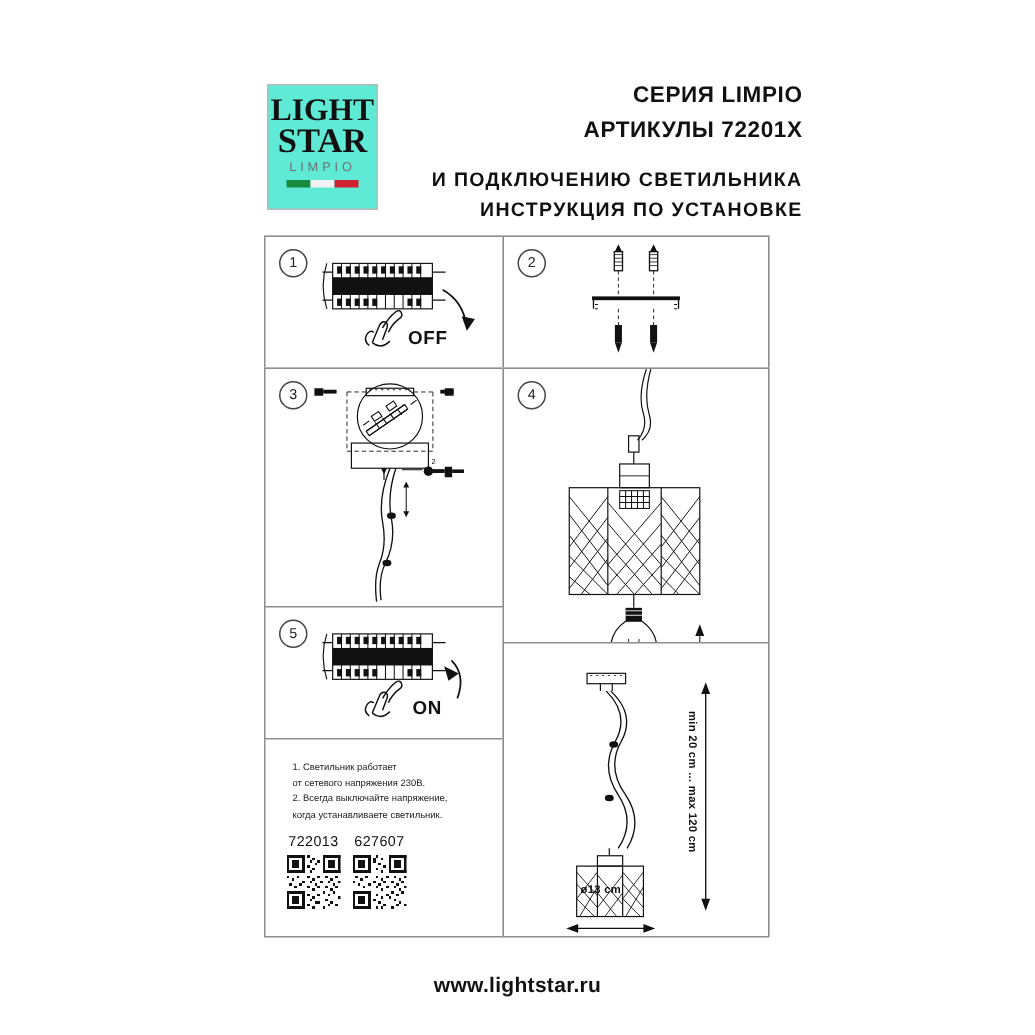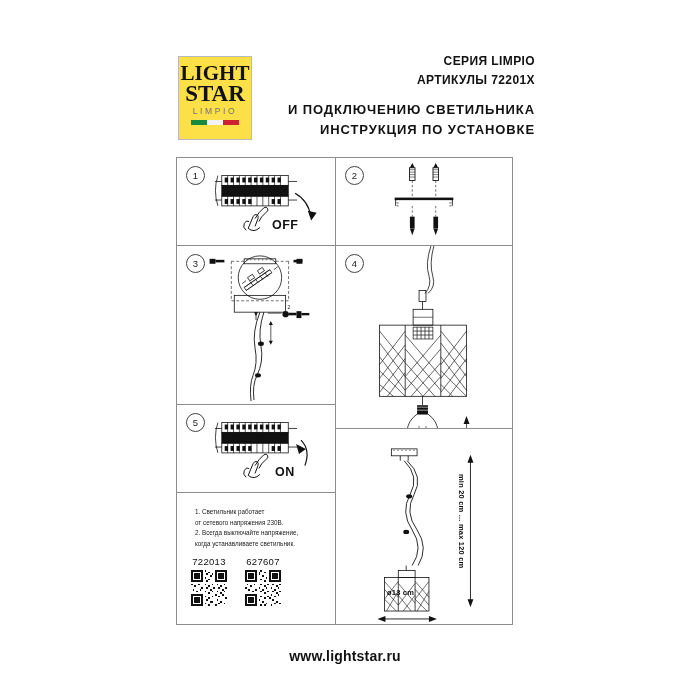--- a/index.html
+++ b/index.html
@@ -9,21 +9,21 @@
     color:#1a1a1a;
     position:relative;
     overflow:hidden;
   }
   .sheet{position:absolute;left:0;top:0;width:690px;height:690px;background:#fff;}
 
   
   .header{position:absolute;left:0;top:22px;width:690px;height:110px;}
   .logo-box{
     position:absolute;left:178px;top:34px;width:74px;height:84px;
-    border:1px solid #b9b9b9;background:#fde047;
+    border:1px solid #b9b9b9;background:#5eead4;
     display:flex;flex-direction:column;align-items:center;justify-content:flex-start;
     box-sizing:border-box;padding-top:7px;
   }
   .logo-word{
     font-family:"Liberation Serif", serif;
     font-weight:bold;color:#111;
     letter-spacing:0px;line-height:0.92;
   }
   .logo-light{font-size:21px;}
   .logo-star{font-size:23px;}
@@ -32,21 +32,21 @@
     font-size:8.5px;letter-spacing:2.6px;color:#6f6f6f;margin-top:2px;
   }
   .flag{display:flex;width:48px;height:5px;margin-top:4px;}
   .flag i{flex:1;display:block;}
   .flag .g{background:#178a3d;}
   .flag .w{background:#f2f2f2;}
   .flag .r{background:#cf2130;}
 
   .head-text{position:absolute;left:270px;top:30px;width:265px;text-align:right;}
   .head-line{
-    font-size:12px;font-weight:bold;letter-spacing:0.4px;color:#111;
+    font-size:15px;font-weight:bold;letter-spacing:0.4px;color:#111;
     line-height:1.55;white-space:nowrap;
   }
   .head-sub{margin-top:11px;}
   .head-sub .head-line{font-size:13px;letter-spacing:0.9px;}
 
   
   .grid{
     position:absolute;left:176px;top:157px;width:337px;height:466px;
     border:1px solid #8d8d8d;box-sizing:border-box;
   }
@@ -67,21 +67,21 @@
   }
   .art{position:absolute;left:0;top:0;width:100%;height:100%;}
   .onoff{
     position:absolute;font-size:12.5px;font-weight:bold;color:#111;
     font-family:"Liberation Sans",sans-serif;letter-spacing:0.5px;text-align:center;
   }
 
   
   .notes{position:absolute;left:18px;top:14px;width:132px;}
   .notes p{margin:0;font-size:6.3px;line-height:1.68;color:#222;}
-  .codes{position:absolute;left:14px;top:63px;width:140px;display:flex;gap:18px;}
+  .codes{position:absolute;left:14px;top:63px;width:140px;display:flex;gap:8px;}
   .codecol{display:flex;flex-direction:column;align-items:center;}
   .codenum{font-size:9.5px;color:#111;margin-bottom:3px;letter-spacing:0.3px;}
   .qr{width:36px;height:36px;display:block;}
 
   
   .dimv{
     position:absolute;font-size:7.5px;font-weight:bold;color:#111;white-space:nowrap;
     transform:rotate(90deg);transform-origin:left top;letter-spacing:0.2px;
   }
   .dimh{

